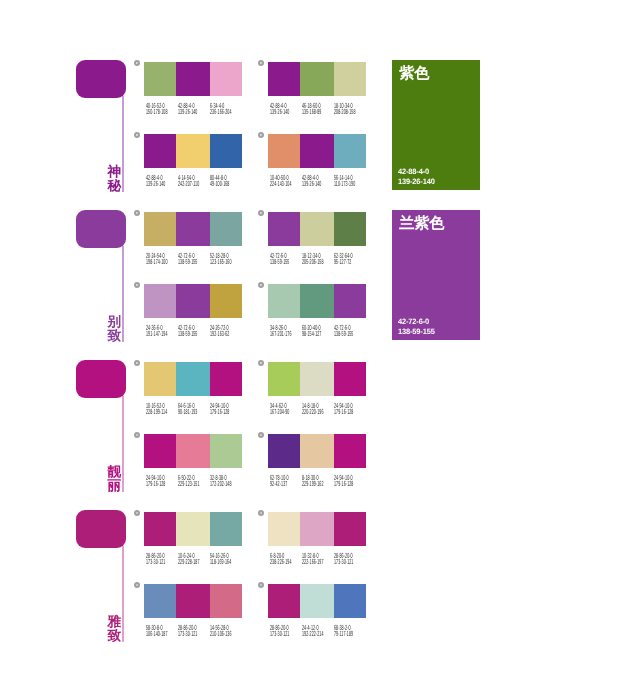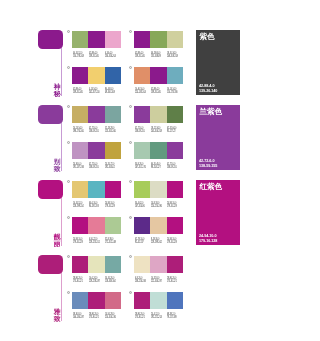--- a/index.html
+++ b/index.html
@@ -122,21 +122,21 @@
           <div class="val">
             <span>42-88-4-0</span>
             <span>139-26-140</span>
           </div>
           <div class="val">
             <span>56-14-14-0</span>
             <span>110-173-190</span>
           </div>
         </div>
       </div>
-      <div class="bigblock" style="background: #404040; top: 0px; padding-left: 16px;">
+      <div class="bigblock" style="background: #4d7c0f; top: 0px; padding-left: 16px;">
         <div class="bigtitle">紫色</div>
         <div class="bigvals">
           <span>42-88-4-0</span>
           <span>139-26-140</span>
         </div>
       </div>
     </div>
     <div class="section" style="top: 105px;">
       <div class="mood-chip" style="background: rgb(138, 59, 155);"></div>
       <div class="mood-rule" style="background: rgb(199, 155, 212);"></div>
@@ -322,27 +322,20 @@
           <div class="val">
             <span>8-18-30-0</span>
             <span>229-199-162</span>
           </div>
           <div class="val">
             <span>24-94-10-0</span>
             <span>179-16-128</span>
           </div>
         </div>
       </div>
-      <div class="bigblock" style="background: rgb(179, 16, 128); top: 0px;">
-        <div class="bigtitle">红紫色</div>
-        <div class="bigvals">
-          <span>24-94-10-0</span>
-          <span>179-16-128</span>
-        </div>
-      </div>
     </div>
     <div class="section" style="top: 255px;">
       <div class="mood-chip" style="background: rgb(173, 30, 121);"></div>
       <div class="mood-rule" style="background: rgb(221, 159, 205);"></div>
       <div class="mood-label" style="color: rgb(173, 30, 121);">雅致</div>
       <div class="group" style="left: 72px; top: 1px;">
         <div class="marker">⑬</div>
         <div class="swrow">
           <div class="sw" style="background: rgb(173, 30, 121);"></div>
           <div class="sw" style="background: rgb(229, 228, 187);"></div>

